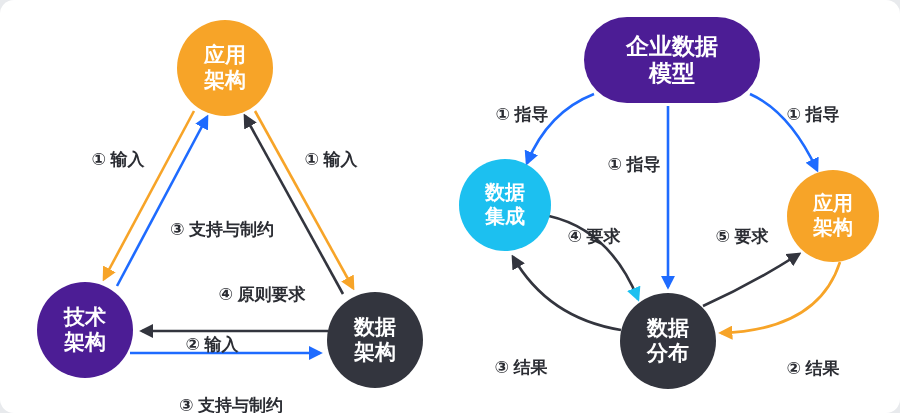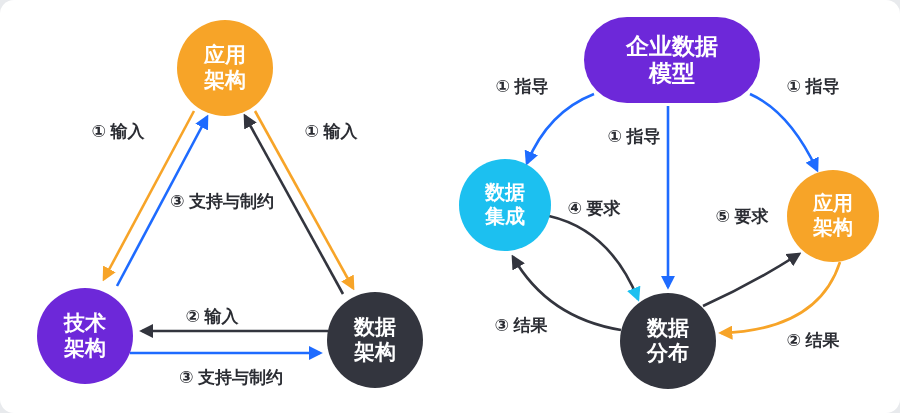--- a/index.html
+++ b/index.html
@@ -6,26 +6,26 @@
   .canvas { position:relative; width:900px; height:413px; background:#ffffff; border-radius:14px; overflow:hidden; }
   .arrows { position:absolute; left:0; top:0; width:900px; height:413px; }
   .node {
     position:absolute; display:flex; align-items:center; justify-content:center;
     text-align:center; color:#ffffff; font-weight:700; white-space:pre-line; line-height:1.18;
   }
   .c96 { width:96px; height:96px; border-radius:50%; font-size:21px; }
   .c92 { width:92px; height:92px; border-radius:50%; font-size:20px; }
   .stadium { width:176px; height:86px; border-radius:43px; font-size:23px; }
   .bg-orange { background:#F7A428; }
-  .bg-blue   { background:#6d28d9; }
+  .bg-blue   { background:#4c1d95; }
   .bg-dark   { background:#33353E; }
   .bg-cyan   { background:#1CC0F0; }
   .lbl {
     position:absolute; transform:translate(-50%,-50%);
-    font-size:17px; font-weight:600; color:#2b2d33; white-space:nowrap;
+    font-size:17px; font-weight:600; color:#2b2d33; white-space:nowrap;margin-top:28px;
   }
 </style>
 </head>
 <body>
 
 <div class="canvas">
 
   <svg class="arrows" viewBox="0 0 900 413" xmlns="http://www.w3.org/2000/svg">
     <defs>
       <marker id="m-orange" viewBox="0 0 10 10" refX="8" refY="5" markerWidth="5.5" markerHeight="5.5" orient="auto">
@@ -53,41 +53,42 @@
     <path d="M668,106 L668,287" stroke="#1E6BFF" stroke-width="2.6" fill="none" marker-end="url(#m-blue)"></path>
     <path d="M750,94 Q790,112 817,170" stroke="#1E6BFF" stroke-width="2.6" fill="none" marker-end="url(#m-blue)"></path>
     <path d="M549,216 Q610,230 638,299" stroke="#33353E" stroke-width="2.6" fill="none" marker-end="url(#m-cyan)"></path>
     <path d="M621,330 Q548,318 513,257" stroke="#33353E" stroke-width="2.6" fill="none" marker-end="url(#m-black)"></path>
     <path d="M703,306 Q752,284 799,254" stroke="#33353E" stroke-width="2.6" fill="none" marker-end="url(#m-black)"></path>
     <path d="M840,262 Q818,330 721,333" stroke="#F7A428" stroke-width="2.6" fill="none" marker-end="url(#m-orange)"></path>
   </svg>
 
   <div class="node c96 bg-orange" style="left:177px; top:20px">应用
 架构</div>
-  <div class="node c96 bg-blue" style="left:37px; top:288px">技术
+  <div class="node c96 bg-blue" style="left:37px; top:282px">技术
 架构</div>
   <div class="node c96 bg-dark" style="left:327px; top:292px">数据
 架构</div>
 
   <div class="node stadium bg-blue" style="left:584px; top:17px">企业数据
 模型</div>
   <div class="node c92 bg-cyan" style="left:459px; top:159px">数据
 集成</div>
   <div class="node c92 bg-orange" style="left:787px; top:170px">应用
 架构</div>
   <div class="node c96 bg-dark" style="left:620px; top:293px">数据
 分布</div>
 
   <div class="lbl" style="left:118px; top:131px">① 输入</div>
   <div class="lbl" style="left:331px; top:131px">① 输入</div>
   <div class="lbl" style="left:222px; top:201px">③ 支持与制约</div>
+  <div class="lbl" style="left:262px; top:266px">④ 原则要求</div>
   <div class="lbl" style="left:212px; top:316px">② 输入</div>
   <div class="lbl" style="left:231px; top:377px">③ 支持与制约</div>
 
   <div class="lbl" style="left:522px; top:86px">① 指导</div>
   <div class="lbl" style="left:634px; top:136px">① 指导</div>
   <div class="lbl" style="left:813px; top:86px">① 指导</div>
   <div class="lbl" style="left:594px; top:208px">④ 要求</div>
-  <div class="lbl" style="left:742px; top:216px">⑤ 要求</div>
-  <div class="lbl" style="left:521px; top:325px">③ 结果</div>
+  <div class="lbl" style="left:742px; top:208px">⑤ 要求</div>
+  <div class="lbl" style="left:521px; top:339px">③ 结果</div>
   <div class="lbl" style="left:813px; top:340px">② 结果</div>
 
 </div>
 
 </body></html>

